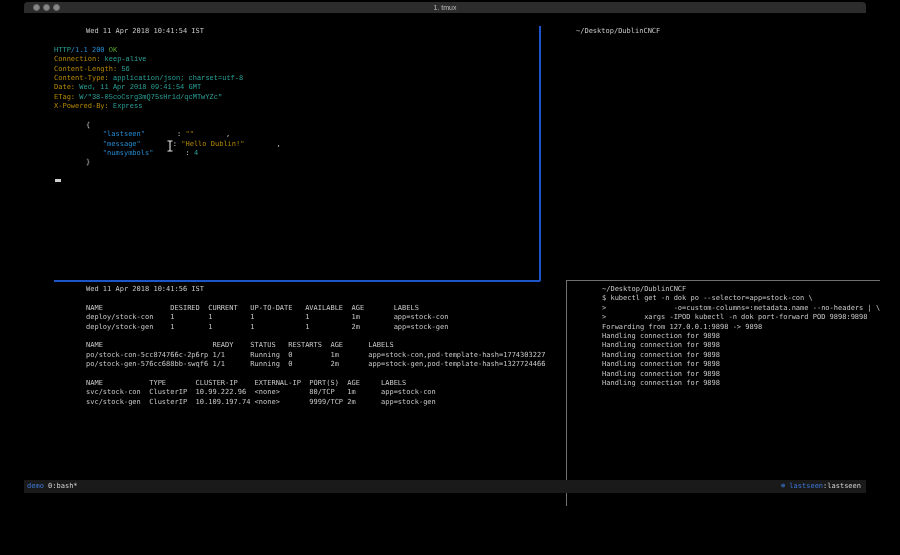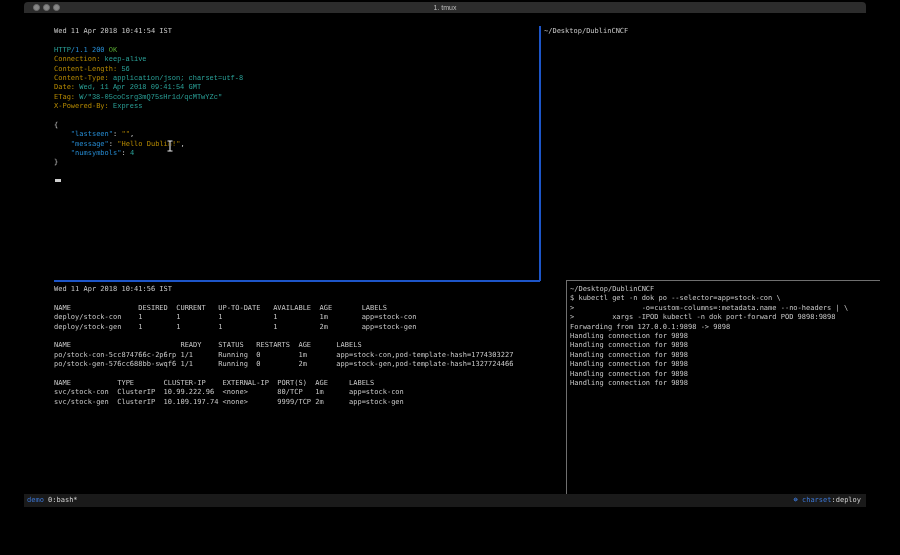--- a/index.html
+++ b/index.html
@@ -20,38 +20,38 @@
 
   
   .pane { position:absolute; font-size:7px; line-height:9.4px; color:#c8c8c8; white-space:pre; }
   .tline { height:9.4px; }
   .pane-tl { left:30px; top:14px;  width:482px; height:250px; }
   .pane-tr { left:520px; top:14px; width:340px; height:250px; }
   .pane-bl { left:30px; top:272px; width:508px; height:218px; }
   .pane-br { left:546px; top:272px; width:316px; height:218px; }
 
   
-  .c-fg    { color:#c8c8c8; }
+  .c-fg    { color:#c8c8c8;margin-left:32px; }
   .c-cyan  { color:#2aa198; }
   .c-blue  { color:#268bd2; }
   .c-green { color:#58a832;font-family:Liberation Mono, monospace; }
   .c-hname { color:#b58900;text-align:right; }
   .c-hval  { color:#2aa198;font-family:Liberation Mono, monospace; }
   .c-key   { color:#268bd2; }
   .c-str   { color:#b58900; }
   .c-num   { color:#2aa198; }
 
   
   .div-v-top  { position:absolute; left:515px; top:13px;  width:2px;  height:255px; background:#1d55c8; }
   .div-h-blue { position:absolute; left:30px;  top:267px; width:486px; height:2px;  background:#1d55c8; }
   .div-h-gray { position:absolute; left:542px; top:267px; width:314px; height:1px;  background:#6f6f6f; }
   .div-v-bot  { position:absolute; left:542px; top:268px; width:1px;  height:225px; background:#6f6f6f; }
 
   
-  .statusbar { position:absolute; left:24px; top:494px; width:842px; height:13px;
+  .statusbar { position:absolute; left:24px; top:480px; width:842px; height:13px;
                background:#1a1a1a; font-size:7px; line-height:13px; white-space:pre; }
   .s-left  { position:absolute; left:3px; top:0; }
   .s-right { position:absolute; right:5px; top:0; }
   .c-sblue { color:#3c78d8; }
   .c-swhite{ color:#d2d2d2; }
 
   
   .block-cursor { position:absolute; left:31px; top:165.5px; width:5.5px; height:3.5px; background:#cfcfcf; }
   .ibeam { position:absolute; left:142px; top:124px; }
 </style>
@@ -84,16 +84,16 @@
     <div class="ibeam">
       <svg width="8" height="12" viewBox="0 0 8 12">
         <path d="M1.5 1 H6.5 M4 1 V11 M1.5 11 H6.5" stroke="#000" stroke-width="2.6" fill="none"></path>
         <path d="M1.5 1 H6.5 M4 1 V11 M1.5 11 H6.5" stroke="#e9e9e9" stroke-width="1.1" fill="none"></path>
       </svg>
     </div>
   </div>
 
   <div class="statusbar">
     <span class="s-left"><span class="c-sblue">demo</span><span> </span><span class="c-swhite">0:bash*</span></span>
-    <span class="s-right"><span class="c-sblue">☸</span><span class="c-sblue"> charset</span><span class="c-swhite">:deploy</span></span>
+    <span class="s-right"><span class="c-sblue">☸</span><span class="c-sblue"> lastseen</span><span class="c-swhite">:lastseen</span></span>
   </div>
 
 </div>
 
 </body></html>

